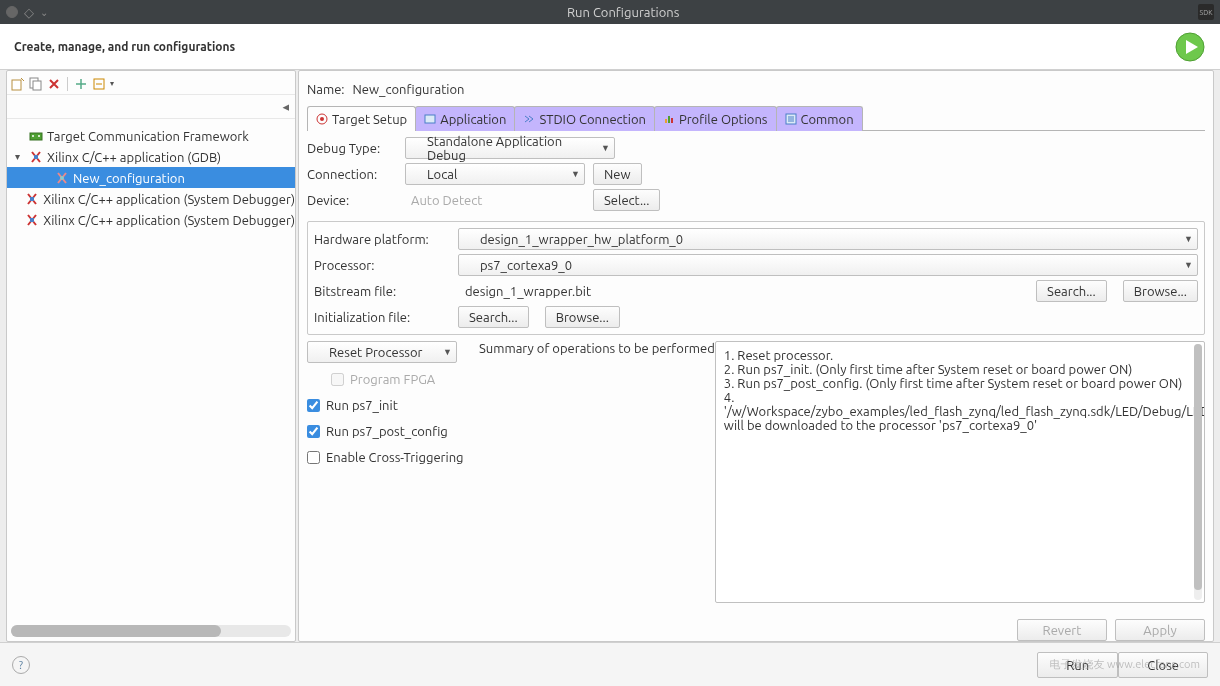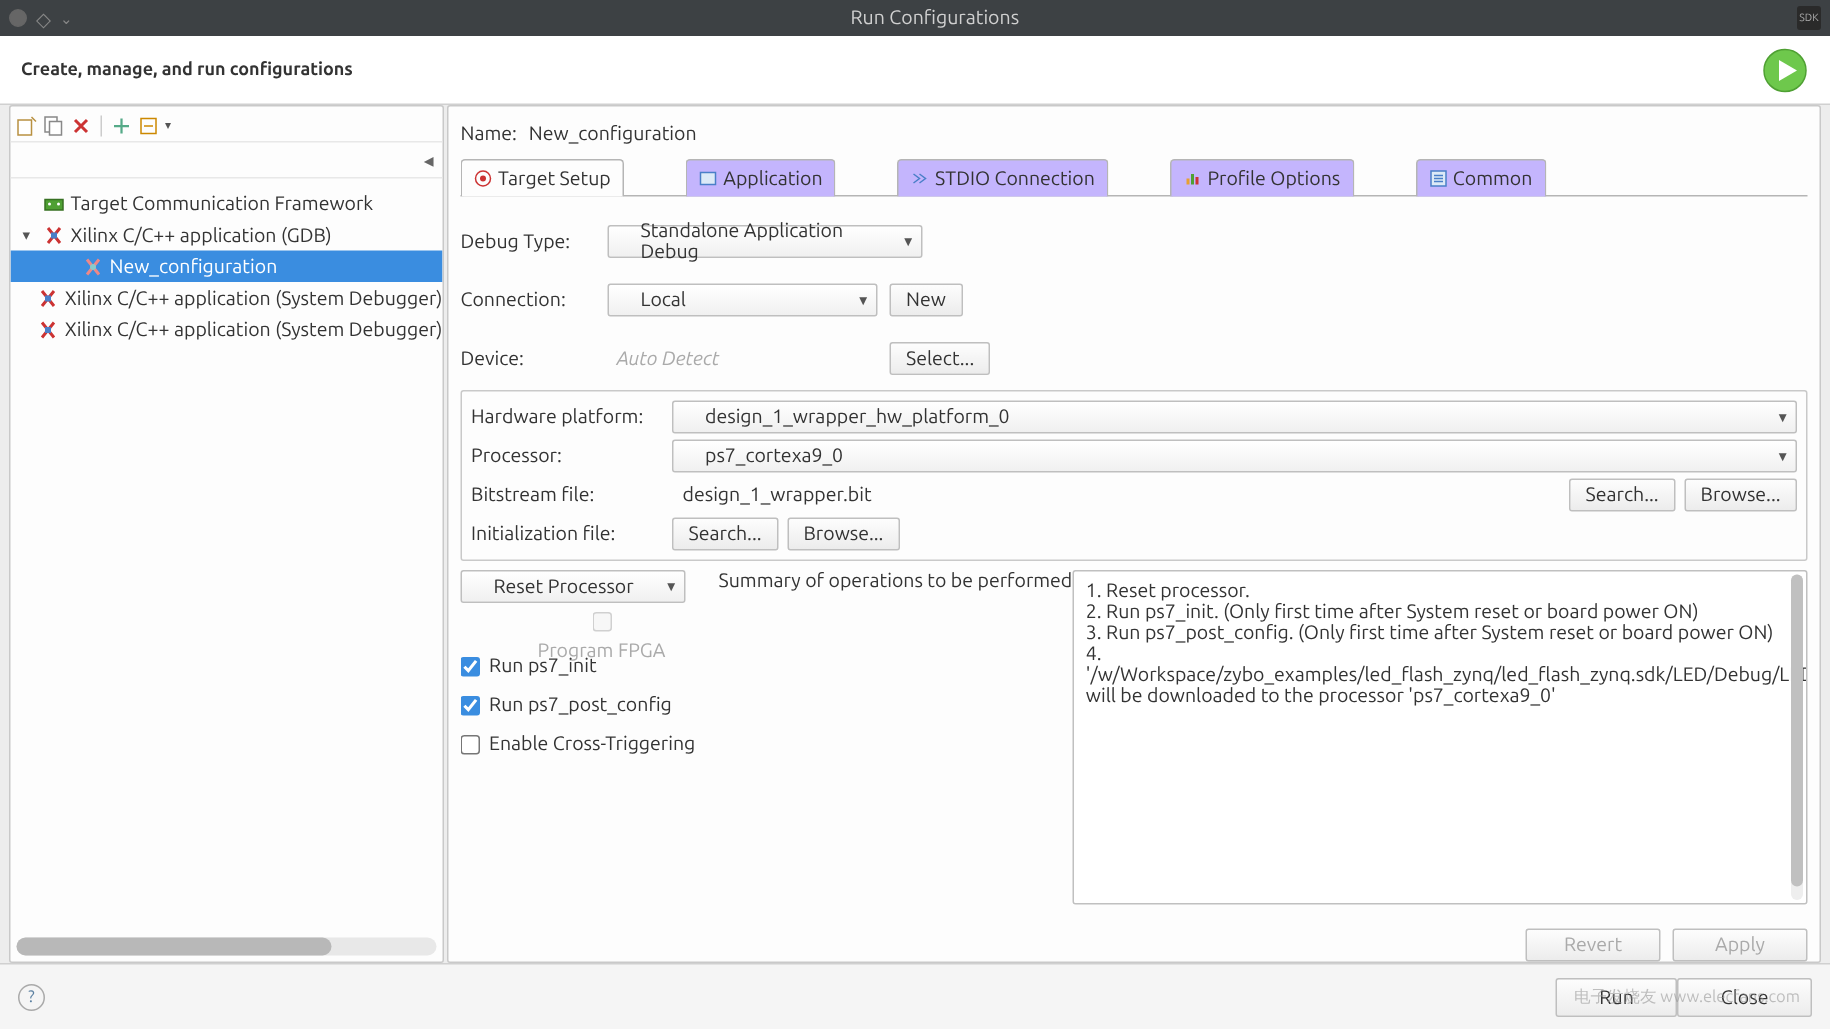--- a/index.html
+++ b/index.html
@@ -24,42 +24,42 @@
 .tree-item { height: 21px; display:flex; align-items:center; padding-left: 8px; gap:4px; cursor:default; }
 .tree-item.indent2 { padding-left: 48px; }
 .tree-item.sel { background: #3a8de0; color: #fff; }
 .twisty { width:10px; font-size:10px; color:#555; }
 .ti-icon { width:14px; height:14px; flex-shrink:0;}
 .lp-scroll { height: 12px; background:#e8e8e8; margin: 2px 4px; border-radius:6px; position:relative;}
 .lp-scroll .thumb { position:absolute; left:0; width:75%; height:100%; background:#b8b8b8; border-radius:6px;}
 .lp-status { height: 24px; display:flex; align-items:center; padding: 0 6px; border-top:1px solid #e8e8e8;}
 .rightpane { flex:1; display:flex; flex-direction:column; background:#fdfdfd; border:1px solid #c9c9c9; border-radius:2px; padding: 4px 8px;}
 .namerow { height: 28px; display:flex; align-items:center; gap: 8px; }
-.tabs { height: 26px; display:flex; border-bottom: 1px solid #b5b5b5; margin-top:2px;gap:42px;}
+.tabs { height: 26px; display:flex; border-bottom: 1px solid #b5b5b5; margin-top:2px;}
 .tab { height: 25px; padding: 0 8px; display:flex; align-items:center; gap:4px; border: 1px solid #b5b5b5; border-bottom:none; background:#c4b5fd; border-radius:3px 3px 0 0; margin-right:-1px; position:relative; top:1px;}
 .tab.active { background: #fdfdfd; z-index:2; }
 .tab-icon { width:12px; height:12px; }
 .form { padding: 4px 0; }
-.frow { display:flex; align-items:center; height: 26px; gap: 8px; margin-top: 13px; }
+.frow { display:flex; align-items:center; height: 26px; gap: 8px; }
 .frow label { width: 90px; }
 .combo { height: 22px; border:1px solid #bfbfbf; border-radius:2px; background:linear-gradient(#fff,#f0f0f0); display:flex; align-items:center; padding:0 21px; position:relative;}
 .combo .cdrop { position:absolute; right:4px; font-size:9px; color:#555;}
 .btn { height: 22px; padding: 0 10px; border:1px solid #bfbfbf; border-radius:2px; background:linear-gradient(#fdfdfd,#ececec); display:inline-flex; align-items:center; cursor:default;}
 .btn.disabled { color:#aaa;margin-top:11px; }
 .placeholder { color:#aaa; }
 .platgroup { border:1px solid #c9c9c9; border-radius:2px; padding: 4px 6px; margin-top:4px;}
-.pgrow { display:flex; align-items:center; height: 26px; gap: 6px;}
+.pgrow { display:flex; align-items:center; height: 26px; gap: 16px;}
 .pgrow label { width: 128px; }
 .pgrow .combo, .pgrow .txt { flex:1; }
 .txt { height:22px; border:1px solid transparent; display:flex; align-items:center; padding:0 6px;}
 .lower { display:flex; gap: 8px; margin-top: 6px; flex:1; min-height:0;}
 .lower-left { width: 164px; display:flex; flex-direction:column; gap:6px;}
 .chk { display:flex; align-items:center; gap:6px; height:20px;}
 .chk input { width:13px; height:13px; accent-color:#3a8de0;}
-.chk.disabled { color:#aaa;flex-direction:column; }
+.chk.disabled { color:#aaa; }
 .summary { flex:1; display:flex; flex-direction:row; }
 .summary .stitle { height:20px; }
 .summary .sbody { flex:1; border:1px solid #c0c0c0; border-radius:2px; padding:6px 8px; background:#fff; position:relative; overflow:hidden;}
 .sbody .vscroll { position:absolute; right:2px; top:2px; bottom:2px; width:8px; background:#eee; border-radius:4px;}
 .sbody .vscroll .vthumb { position:absolute; top:0; width:100%; height:96%; background:#c0c0c0; border-radius:4px;}
 .actions { height: 34px; display:flex; justify-content:flex-end; align-items:center; gap:8px; padding-top:8px;}
 .footer { height: 44px; display:flex; align-items:center; padding: 0 12px; background:#f5f5f5; border-top:1px solid #d0d0d0;}
 .help { width:18px; height:18px; border:1px solid #aaa; border-radius:50%; display:flex; align-items:center; justify-content:center; color:#5a7fa0; font-size:11px;}
 .footer .spacer { flex:1; }
 .footer .btn { height:26px; padding:0 28px;}
@@ -216,21 +216,21 @@
       <div class="frow">
         <label>Connection:</label>
         <div class="combo" style="width:180px;">
           <span>Local</span>
             <span class="cdrop">▼</span>
         </div>
         <div class="btn">New</div>
       </div>
       <div class="frow">
         <label>Device:</label>
-        <span class="placeholder" style="width:180px; padding-left:6px;font-style:italic;">Auto Detect</span>
+        <span class="placeholder" style="width:180px; padding-left:6px;">Auto Detect</span>
         <div class="btn">Select...</div>
       </div>
     </div>
 
     <div class="platgroup">
       <div class="pgrow">
         <label>Hardware platform:</label>
         <div class="combo">
             <span>design_1_wrapper_hw_platform_0</span>
             <span class="cdrop">▼</span>

